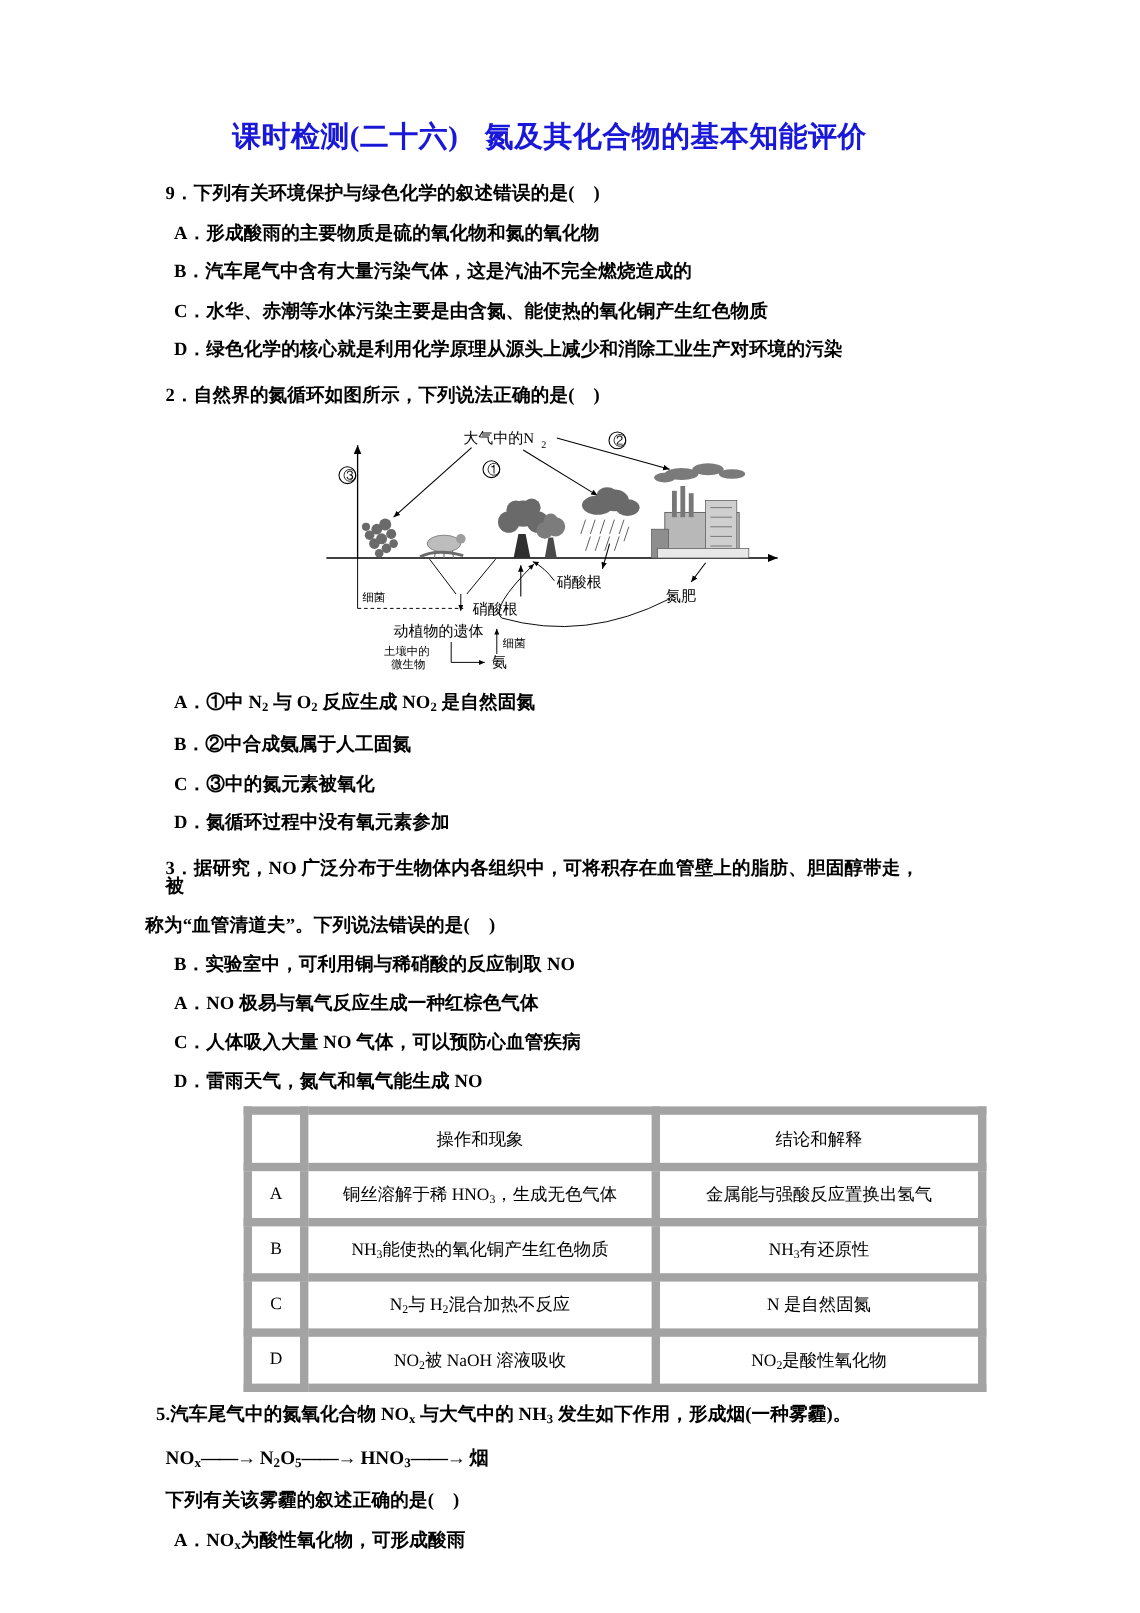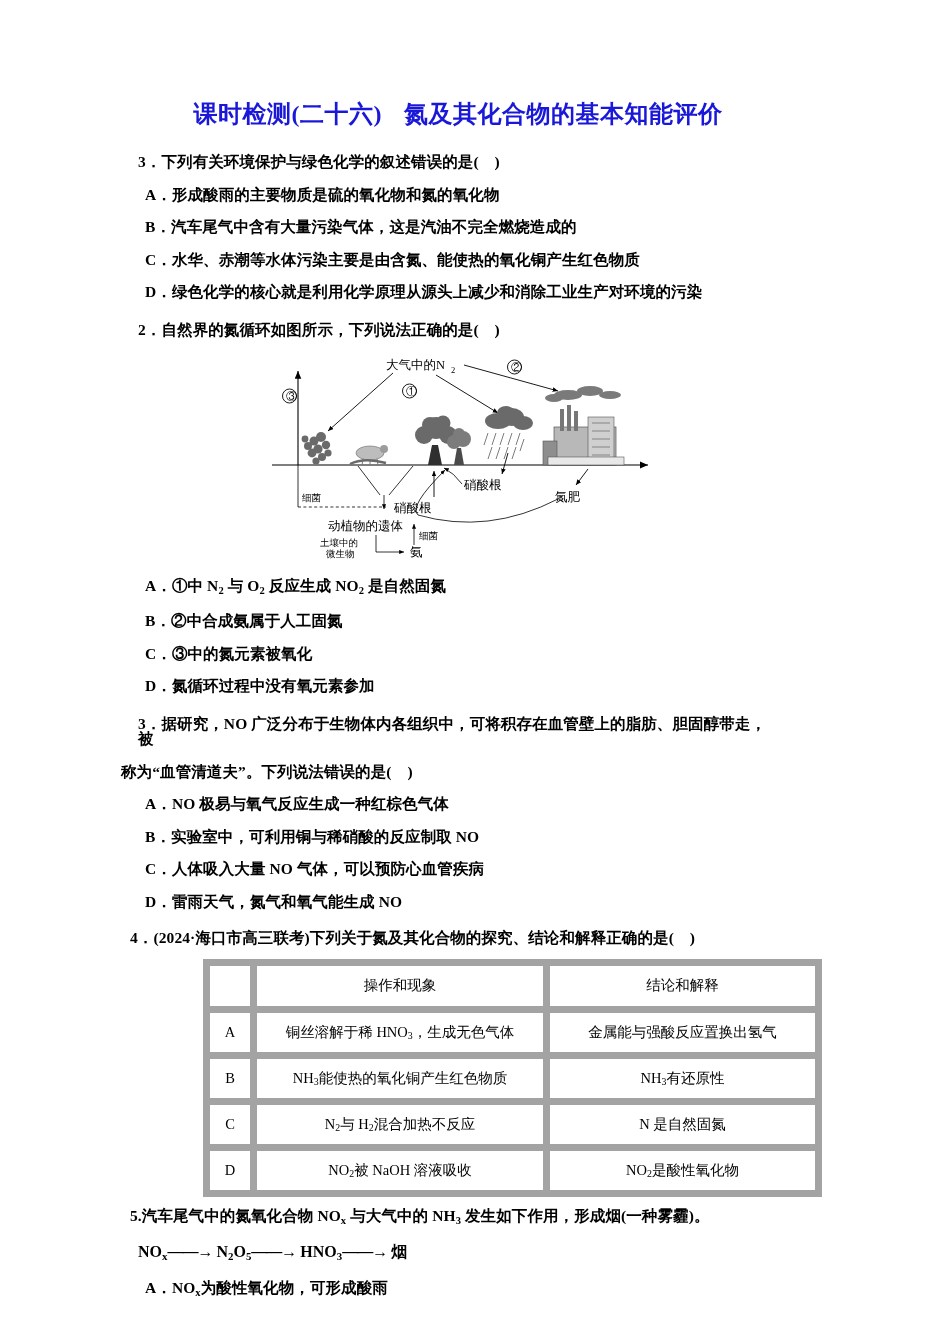--- a/index.html
+++ b/index.html
@@ -92,21 +92,21 @@
   }
   .chain .arrw { letter-spacing: -1px; }
 </style>
 </head>
 <body>
 
 <div class="page">
 
   <h1 class="doc-title"><span>课时检测(二十六)</span><span class="title-sep"></span><span>氮及其化合物的基本知能评价</span></h1>
 
-  <p class="qline stem-first">3．下列有关环境保护与绿色化学的叙述错误的是(    )</p>
+  <p class="qline stem-first">9．下列有关环境保护与绿色化学的叙述错误的是(    )</p>
   <p class="qline opt">A．形成酸雨的主要物质是硫的氧化物和氮的氧化物</p>
   <p class="qline opt">B．汽车尾气中含有大量污染气体，这是汽油不完全燃烧造成的</p>
   <p class="qline opt">C．水华、赤潮等水体污染主要是由含氮、能使热的氧化铜产生红色物质</p>
   <p class="qline opt">D．绿色化学的核心就是利用化学原理从源头上减少和消除工业生产对环境的污染</p>
 
   <p class="qline stem">2．自然界的氮循环如图所示，下列说法正确的是(    )</p>
 
   <div class="figure-wrap">
     <svg width="400" height="212" viewBox="0 0 400 212" xmlns="http://www.w3.org/2000/svg" font-family="Liberation Serif, DejaVu Serif, serif">
       <defs>
@@ -256,26 +256,25 @@
     </svg>
   </div>
 
   <p class="qline opt">A．①中 N<sub>2</sub> 与 O<sub>2</sub> 反应生成 NO<sub>2</sub> 是自然固氮</p>
   <p class="qline opt">B．②中合成氨属于人工固氮</p>
   <p class="qline opt">C．③中的氮元素被氧化</p>
   <p class="qline opt">D．氮循环过程中没有氧元素参加</p>
 
   <p class="qline stem">3．据研究，NO 广泛分布于生物体内各组织中，可将积存在血管壁上的脂肪、胆固醇带走，被</p>
   <p class="qline" style="margin-top:17px;margin-left:-17px;">称为“血管清道夫”。下列说法错误的是(    )</p>
+  <p class="qline opt">B．实验室中，可利用铜与稀硝酸的反应制取 NO</p>
   <p class="qline opt">A．NO 极易与氧气反应生成一种红棕色气体</p>
-  <p class="qline opt">B．实验室中，可利用铜与稀硝酸的反应制取 NO</p>
   <p class="qline opt">C．人体吸入大量 NO 气体，可以预防心血管疾病</p>
   <p class="qline opt">D．雷雨天气，氮气和氧气能生成 NO</p>
 
-  <p class="qline stem" style="margin-top:21px;margin-left:-8px;">4．(2024·海口市高三联考)下列关于氮及其化合物的探究、结论和解释正确的是(    )</p>
 
   <div class="tbl-wrap">
     <table class="qtable">
       <tbody>
         <tr class="hdr">
           <td class="c-idx"></td>
           <td class="c-op">操作和现象</td>
           <td class="c-con">结论和解释</td>
         </tr>
         <tr class="body">
@@ -299,15 +298,16 @@
           <td class="c-con">NO<sub>2</sub>是酸性氧化物</td>
         </tr>
       </tbody>
     </table>
   </div>
 
   <p class="qline" style="margin-top:11px;margin-left:-8px;">5.汽车尾气中的氮氧化合物 NO<sub>x</sub> 与大气中的 NH<sub>3</sub> 发生如下作用，形成烟(一种雾霾)。</p>
 
   <div class="chain">NO<sub>x</sub><span class="arrw">——→</span> N<sub>2</sub>O<sub>5</sub><span class="arrw">——→</span> HNO<sub>3</sub><span class="arrw">——→</span> 烟</div>
 
+  <p class="qline" style="margin-top:17px;">下列有关该雾霾的叙述正确的是(    )</p>
   <p class="qline opt">A．NO<sub>x</sub>为酸性氧化物，可形成酸雨</p>
 
 </div>
 
 </body></html>

